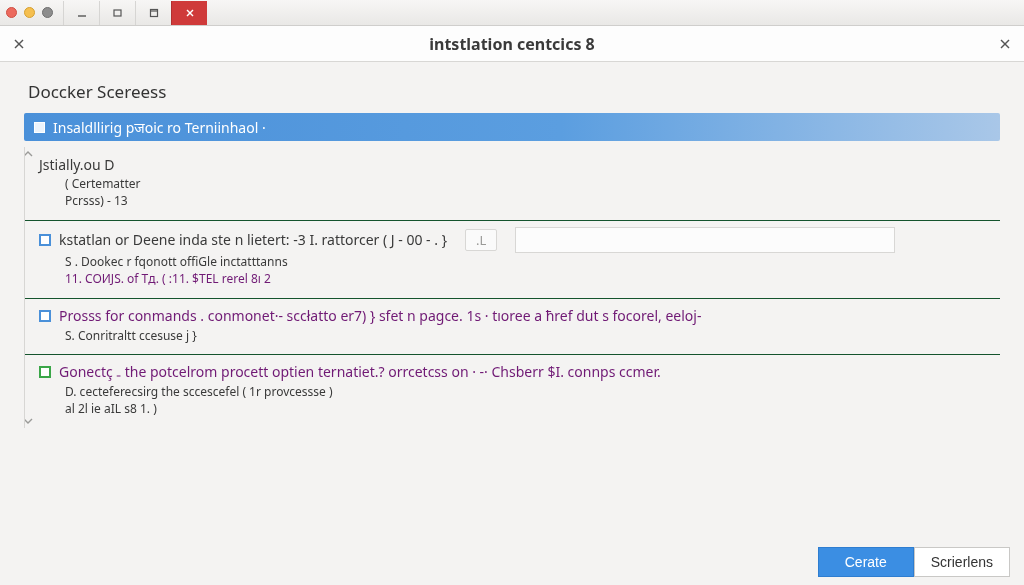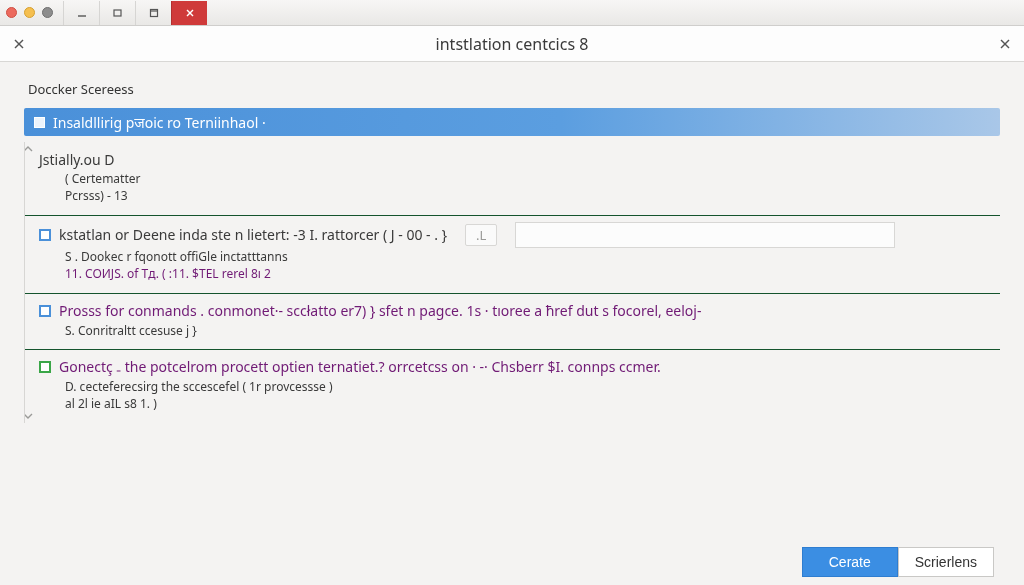--- a/index.html
+++ b/index.html
@@ -42,34 +42,34 @@
     display: flex;
     align-items: center;
     padding: 0 10px;
     font-size: 16px;
     color: #444;
   }
   .tabclose {
     width: 18px; height: 18px; display:flex; align-items:center; justify-content:center;
     cursor:pointer; color:#555; font-size:15px; margin-right: 8px;
   }
-  .tabtitle { flex:1; text-align:center; font-weight: 400; color:#3a3a3a; }
+  .tabtitle { flex:1; text-align:center; font-weight: 700; color:#3a3a3a; }
   .tabright {
     width: 18px; height: 18px; display:flex; align-items:center; justify-content:center;
     cursor:pointer; color:#555; font-size:15px; margin-left: 8px;
   }
 
   
   .content {
     position: relative;
     padding: 14px 18px 0 18px;
     height: calc(585px - 26px - 36px);
   }
   .card-title {
-    font-size: 13px;
+    font-size: 17px;
     color: #333;
     padding: 4px 10px 10px 10px;
   }
   .progressbar {
     height: 28px;
     border-radius: 2px;
     background: linear-gradient(90deg, #4a90d9 0%, #5b9ee0 55%, #a9c7e8 100%);
     color: #fff;
     display: flex;
     align-items: center;
@@ -137,21 +137,21 @@
     height: 26px;
     flex:1;
     margin-left: 10px;
     max-width: 380px;
     background:#fcfcfc;
   }
 
   
   .footer {
     position: absolute;
-    left: 0; right: 16px; bottom: 0;
+    left: 0; right: 0; bottom: 0;
     height: 46px;
     display:flex;
     align-items:center;
     justify-content:flex-end;
     padding: 0 14px;
     gap: 0;
     background: transparent;
   }
   .btn {
     height: 30px;

